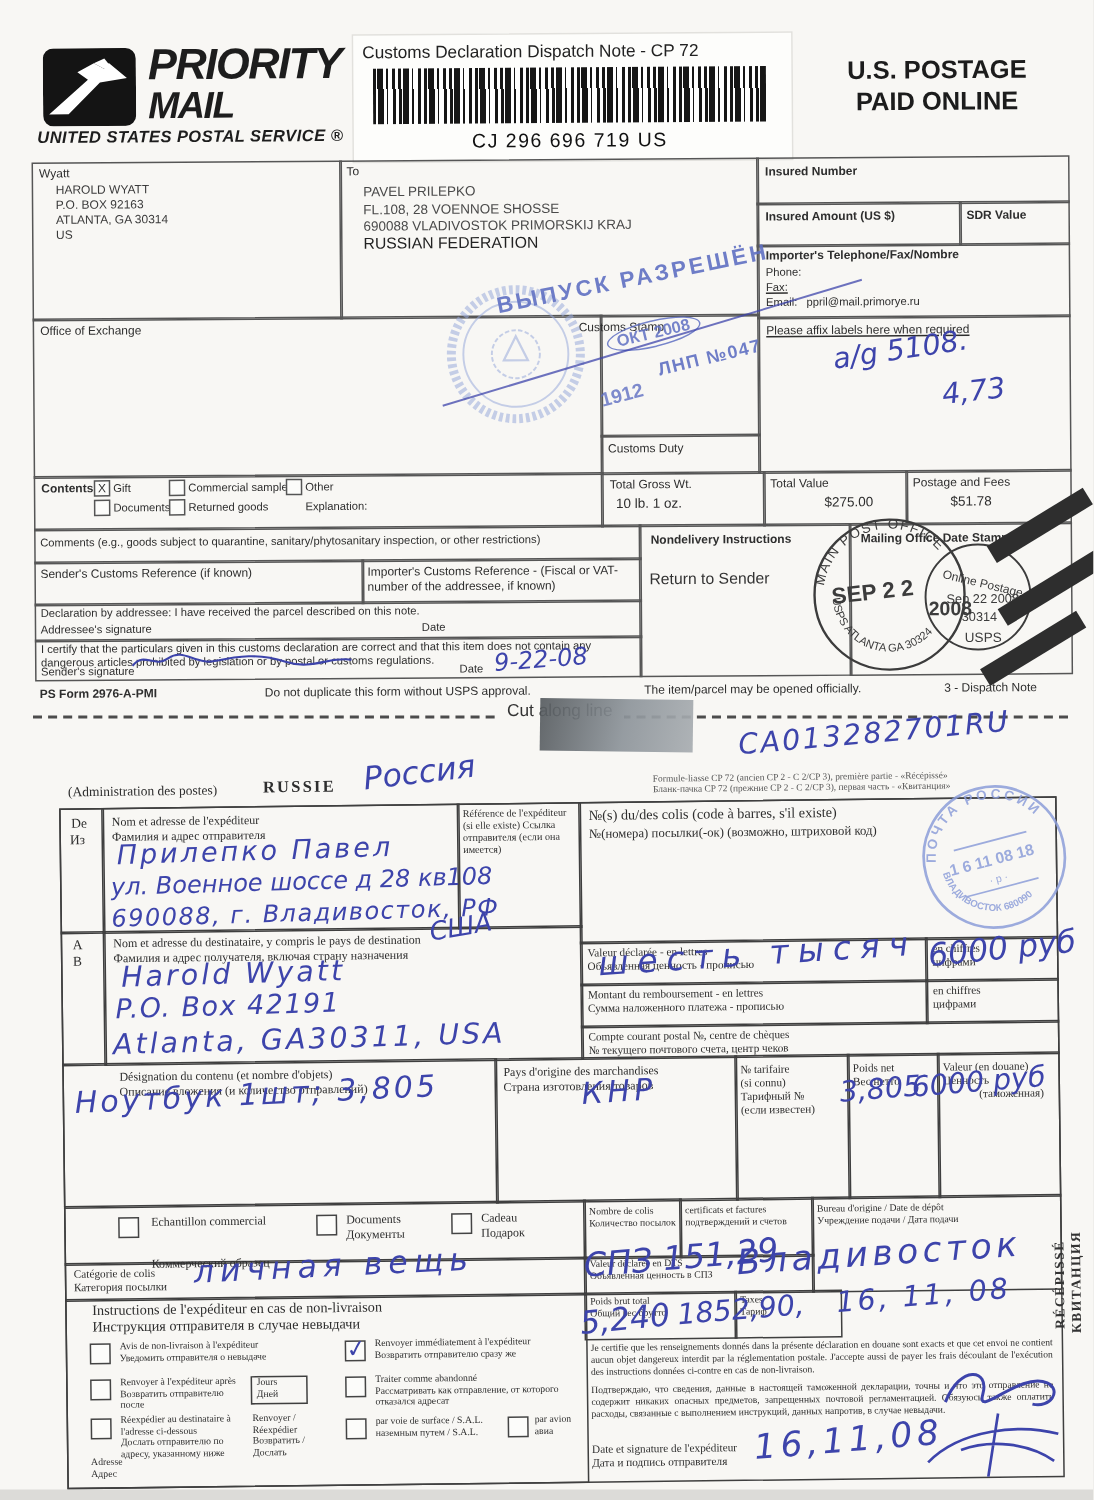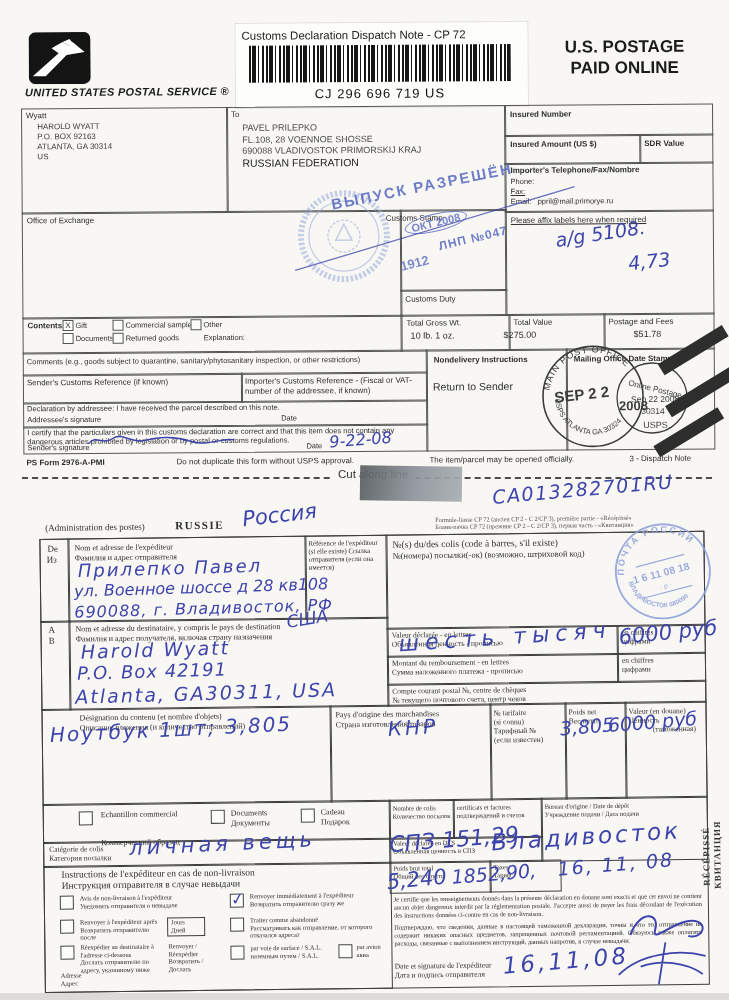--- a/index.html
+++ b/index.html
@@ -30,20 +30,24 @@
 
 <div class="page">
 
   <div class="abs" style="left:0;top:0;width:729px;height:500px;transform:rotate(-0.4deg);">
 
     <svg class="abs" style="left:30px;top:30px;" width="62" height="52" viewBox="0 0 62 52">
       <rect x="0" y="0" width="62" height="52" rx="7" fill="#141414"></rect>
       <path d="M4 44 L30 21 L23 16 L34 10 L41 14 L44 10 L56 20 L38 23 L17 44 Z" fill="#ffffff"></path>
       <path d="M34 10 L41 7 L45 12 L41 14 Z" fill="#ffffff"></path>
     </svg>
+    <div class="abs" style="left:100px;top:27px;font-style:italic;font-weight:bold;letter-spacing:-1px;color:#1d1d1d;">
+      <div style="font-size:29px;line-height:30px;">PRIORITY</div>
+      <div style="font-size:25px;line-height:25px;">MAIL</div>
+    </div>
     <div class="abs" style="left:26px;top:84px;font-style:italic;font-size:11px;font-weight:bold;color:#1d1d1d;letter-spacing:.3px;">UNITED STATES POSTAL SERVICE ®</div>
 
     <div class="abs" style="left:236px;top:22px;width:292px;height:84px;background:#fdfdfb;border:1px solid #e2e1dd;"></div>
     <div class="abs" style="left:243px;top:29px;font-size:11.5px;color:#222;">Customs Declaration Dispatch Note - CP 72</div>
     <div class="abs barcode" style="left:250px;top:45px;width:262px;height:37px;"></div>
     <div class="abs" style="left:250px;top:86px;width:262px;text-align:center;font-size:13px;color:#111;letter-spacing:1px;">CJ 296 696 719 US</div>
 
     <div class="abs" style="left:540px;top:38px;width:172px;text-align:center;font-weight:bold;color:#1c1c1c;">
       <div style="font-size:17px;line-height:21px;">U.S. POSTAGE</div>
       <div style="font-size:17px;line-height:21px;">PAID ONLINE</div>
@@ -110,21 +114,21 @@
     <div class="abs lbl7" style="left:125px;top:319px;">Commercial sample</div>
     <div class="chk" style="left:112px;top:331px;"></div>
     <div class="abs lbl7" style="left:125px;top:332px;text-align:center;">Returned goods</div>
     <div class="chk" style="left:190px;top:318px;"></div>
     <div class="abs lbl7" style="left:203px;top:319px;">Other</div>
     <div class="abs lbl7" style="left:203px;top:332px;">Explanation:</div>
 
     <div class="abs lbl8" style="left:406px;top:319px;">Total Gross Wt.</div>
     <div class="abs lbl9" style="left:410px;top:331px;">10 lb.  1 oz.</div>
     <div class="abs lbl8" style="left:513px;top:319px;">Total Value</div>
-    <div class="abs lbl9" style="left:503px;top:331px;text-align:right;">$275.00</div>
+    <div class="abs lbl9" style="left:549px;top:331px;text-align:right;">$275.00</div>
     <div class="abs lbl8" style="left:608px;top:319px;">Postage and Fees</div>
     <div class="abs lbl9" style="left:633px;top:331px;">$51.78</div>
 
     <div class="abs lbl7" style="left:26px;top:355px;width:395px;">Comments  (e.g., goods subject to quarantine, sanitary/phytosanitary inspection, or other restrictions)</div>
     <div class="abs lbl8 b" style="left:433px;top:356px;">Nondelivery Instructions</div>
     <div class="abs" style="left:432px;top:381px;font-size:10.5px;color:#333;">Return to Sender</div>
     <div class="abs lbl8 b" style="left:573px;top:356px;">Mailing Office Date Stamp</div>
 
     <div class="abs lbl8" style="left:26px;top:376px;width:210px;">Sender's Customs Reference (if known)</div>
     <div class="abs lbl8" style="left:244px;top:376px;width:178px;">Importer's Customs Reference - (Fiscal or VAT-number of the addressee, if known)</div>

